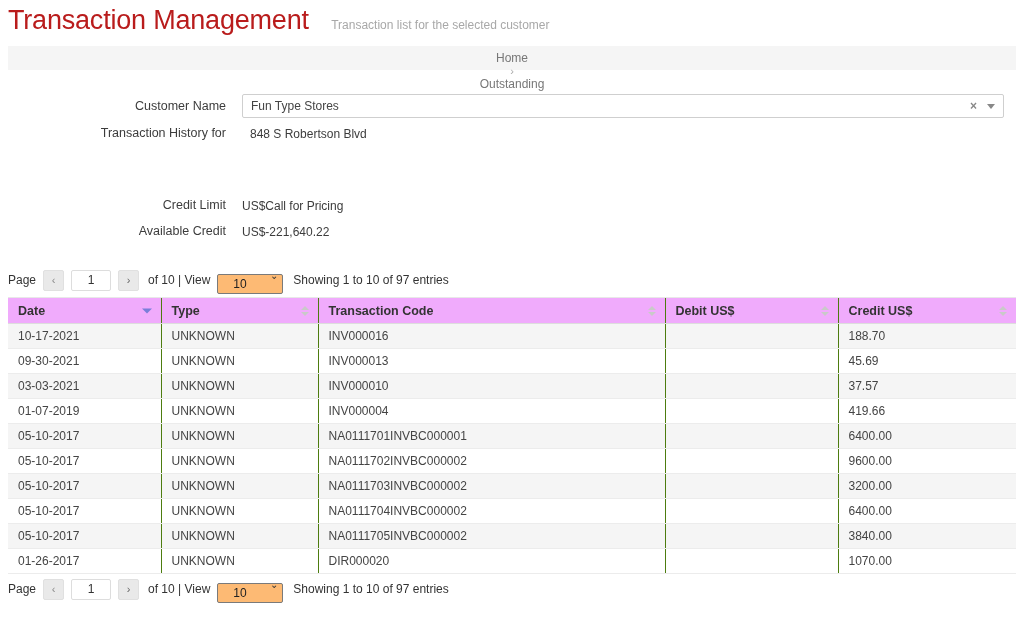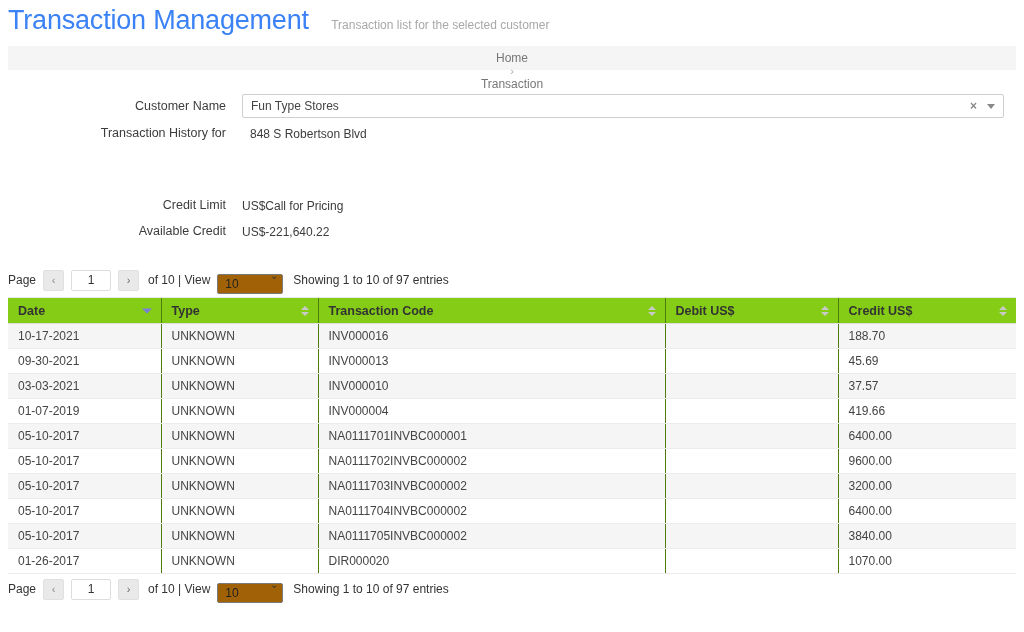--- a/index.html
+++ b/index.html
@@ -1,21 +1,21 @@
 <!DOCTYPE html>
 <html style="--sort-active: #7a7fd9;"><head>
 <meta charset="utf-8">
 <style>
   * { margin: 0; padding: 0; box-sizing: border-box; }
   html, body { width: 1024px; background: #fff; font-family: "Liberation Sans", "DejaVu Sans", sans-serif; color: #444; }
   body { min-height: 632px; }
 
   
   .page-header { padding: 5px 8px 8px 8px; }
-  .page-title { display: inline; font-size: 27px; font-weight: 400; color: #3b82f6; letter-spacing: -0.2px; }
+  .page-title { display: inline; font-size: 27px; font-weight: 400; color: #b91c1c; letter-spacing: -0.2px; }
   .page-subtitle { display: inline; font-size: 12px; color: #a8a8a8; margin-left: 18px; }
 
   
   .breadcrumb { margin: 2px 8px 0 8px; background: #f5f5f5; padding: 5px 14px; font-size: 12px; color: #777; display: flex; align-items: center; height: 24px; flex-direction: column; }
   .breadcrumb .home-ico { width: 13px; height: 13px; margin-right: 6px; fill: #8a8a8a; }
   .breadcrumb a { color: #777; text-decoration: none; }
   .breadcrumb .sep { margin: 0 8px; color: #aaa; font-size: 11px; }
 
   
   .form-area { margin-top: 24px; }
@@ -34,27 +34,27 @@
   
   .pager { display: flex; align-items: center; margin: 0 8px; font-size: 12px; color: #333; height: 22px; }
   .pager-top { margin-top: 30px; }
   .pager-bottom { margin-top: 4px; }
   .pager .lbl { margin-right: 7px; }
   .pg-btn { width: 21px; height: 21px; background: #e9e9e9; border: 1px solid #e0e0e0; border-radius: 2px; display: flex; align-items: center; justify-content: center; font-size: 11px; color: #8a8a8a; cursor: pointer; user-select: none; }
   .pg-btn.next { color: #666; }
   .pg-input { width: 40px; height: 21px; margin: 0 7px; border: 1px solid #ddd; border-radius: 2px; text-align: center; font-size: 12px; color: #333; font-family: inherit; }
   .of-lbl { margin: 0 7px 0 9px; }
   .view-select-wrap { position: relative; display: inline-block; margin-right: 8px; }
-  .view-select { -webkit-appearance: none; appearance: none; width: 66px; height: 20px; border: 1px solid #7a7a7a; border-radius: 2px; background: #a16207; font-size: 12px; font-family: inherit; color: #222; padding: 0 18px 0 7px; margin-top: 8px; }
+  .view-select { -webkit-appearance: none; appearance: none; width: 66px; height: 20px; border: 1px solid #7a7a7a; border-radius: 2px; background: #fdba74; font-size: 12px; font-family: inherit; color: #222; padding: 0 18px 0 15px; margin-top: 8px; }
   .view-caret { position: absolute; right: 5px; top: 4px; font-size: 10px; color: #333; pointer-events: none; }
   .showing-lbl { margin-left: 2px; }
 
   
   .tx-table { width: 1008px; margin: 6px 8px 0 8px; border-collapse: collapse; table-layout: fixed; font-size: 12px; }
-  .tx-table th { text-align: left; font-weight: bold; color: #333; font-size: 12.5px; height: 26px; padding: 0 10px; border-top: 1px solid #e8e8e8; border-bottom: 1px solid #ddd; position: relative; cursor: pointer; background: #84cc16; }
+  .tx-table th { text-align: left; font-weight: bold; color: #333; font-size: 12.5px; height: 26px; padding: 0 10px; border-top: 1px solid #e8e8e8; border-bottom: 1px solid #ddd; position: relative; cursor: pointer; background: #f0abfc; }
   .tx-table th + th, .tx-table td + td { border-left: 1px solid #4d7c0f; }
   .tx-table td { height: 25px; padding: 0 10px; color: #444; border-bottom: 1px solid #ececec; overflow: hidden; white-space: nowrap; }
   .tx-table tbody tr:nth-child(odd) td { background: #f5f5f5; }
   .col-date { width: 153px; } .col-type { width: 157px; } .col-code { width: 347px; } .col-debit { width: 173px; } .col-credit { width: 178px; }
 
   .sort-ico { position: absolute; right: 9px; top: 50%; transform: translateY(-50%); display: flex; flex-direction: column; align-items: center; gap: 2px; }
   .tri-up { width: 0; height: 0; border-left: 4px solid transparent; border-right: 4px solid transparent; border-bottom: 4px solid #c9c9c9; }
   .tri-down { width: 0; height: 0; border-left: 4px solid transparent; border-right: 4px solid transparent; border-top: 4px solid #c9c9c9; }
   .sort-ico.active .tri-down { border-top-color: var(--sort-active, #7a7fd9); border-left-width: 5px; border-right-width: 5px; border-top-width: 5px; }
 </style>
@@ -65,21 +65,21 @@
   <h1 class="page-title">Transaction Management</h1>
   <span class="page-subtitle">Transaction list for the selected customer</span>
 </div>
 
 <div class="breadcrumb">
   <svg class="home-ico" viewBox="0 0 16 16">
       <path d="M8 1 L15.2 7.4 L13.2 7.4 L13.2 14.5 L9.6 14.5 L9.6 9.8 L6.4 9.8 L6.4 14.5 L2.8 14.5 L2.8 7.4 L0.8 7.4 Z"></path>
     </svg>
   <a href="#">Home</a>
   <span class="sep">›</span>
-  <span>Transaction</span>
+  <span>Outstanding</span>
 </div>
 
 <div class="form-area">
 
   <div class="form-row">
     <label class="form-label">Customer Name</label>
     <div class="select2-box">
       <span class="sel-text">Fun Type Stores</span>
       <span class="select2-clear">×</span>
       <span class="select2-caret"></span>

